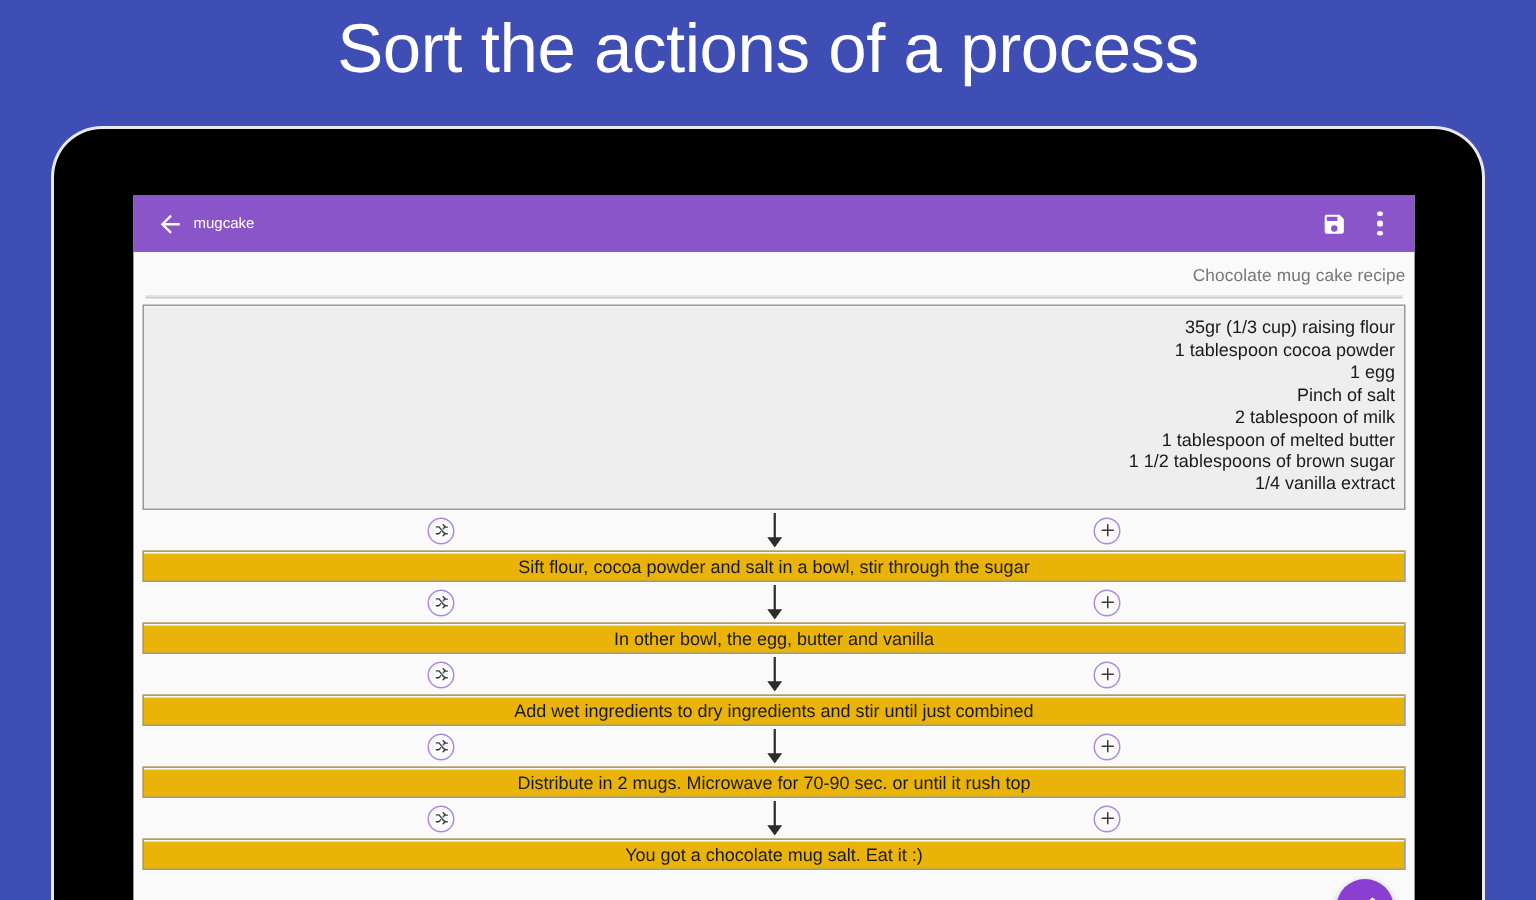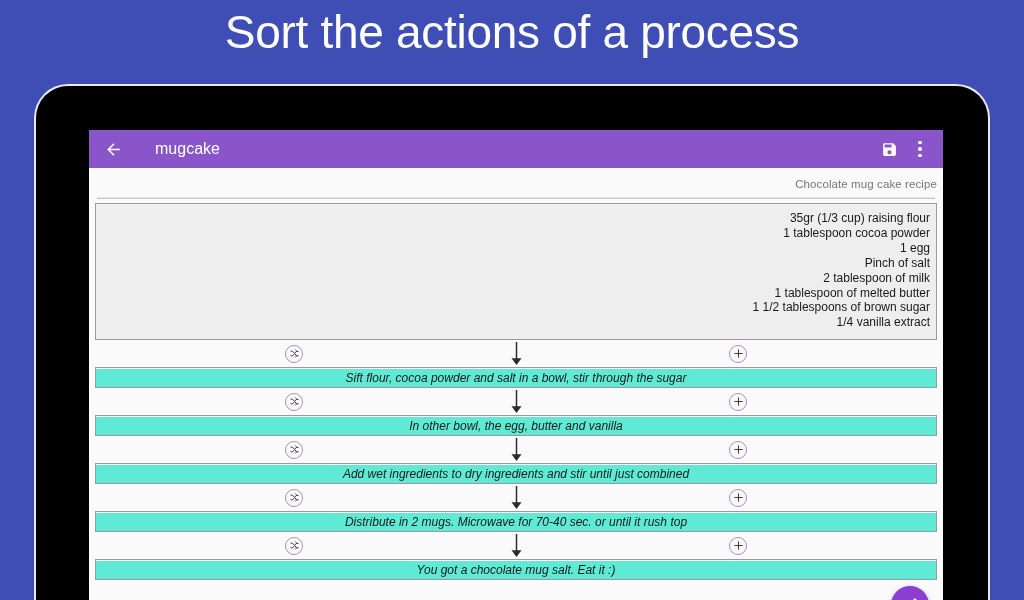--- a/index.html
+++ b/index.html
@@ -71,22 +71,22 @@
     width: 28px;
     height: 28px;
     display: flex;
     align-items: center;
     justify-content: center;
     flex: 0 0 auto;
     cursor: pointer;
   }
 
   .tb-title {
-    margin-left: 28px;
-    font-size: 16px;
+    margin-left: 2px;
+    font-size: 10px;
     font-weight: 400;
     color: #ffffff;
     flex: 1 1 auto;
     white-space: nowrap;
     overflow: hidden;
   }
 
   .tb-action {
     width: 28px;
     height: 28px;
@@ -183,28 +183,27 @@
 
   .arrow-down {
     width: 13px;
     height: 24px;
     display: block;
   }
 
   
   .step-row {
     border: 1px solid #9a9a9a;
-    background: #5eead4;
+    background: #eab308;
     height: 21px;
     display: flex;
     align-items: center;
     justify-content: center;
     cursor: pointer;
     box-shadow: inset 0 1px 0 #fbfbfb;
-    font-style: italic;
   }
 
   .step-row span {
     font-size: 12px;
     color: #1a1a1a;
     white-space: nowrap;
   }
 
   
   .fab {
@@ -342,21 +341,21 @@
           <path d="M1.6 17.5 L7 25 L12.4 17.5 Z" fill="#2b2b2b"></path>
         </svg>
         <div class="circle-btn right">
           <svg width="11" height="11" viewBox="0 0 24 24" aria-hidden="true">
             <path d="M12 4v16M4 12h16" stroke="#3a3a3a" stroke-width="2.2" stroke-linecap="round"></path>
           </svg>
         </div>
       </div>
 
       <div class="step-row">
-        <span>Distribute in 2 mugs. Microwave for 70-40 sec. or until it rush top</span>
+        <span>Distribute in 2 mugs. Microwave for 70-90 sec. or until it rush top</span>
       </div>
 
       <div class="connector">
         <div class="circle-btn left">
           <svg width="11" height="11" viewBox="0 0 24 24" aria-hidden="true">
             <path d="M14 4l3 3-3 3M14 14l3 3-3 3M4 7h4l8 10h4M4 17h4l2.2-2.7M14.6 9.2L16 7.5h4" fill="none" stroke="#3a3a3a" stroke-width="2" stroke-linecap="round" stroke-linejoin="round"></path>
           </svg>
         </div>
         <svg class="arrow-down" viewBox="0 0 14 26">
           <path d="M7 0 V19" stroke="#2b2b2b" stroke-width="1.6" fill="none"></path>

